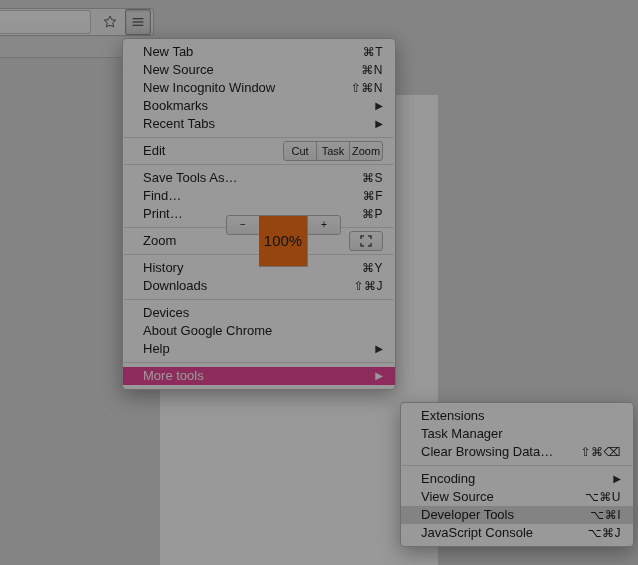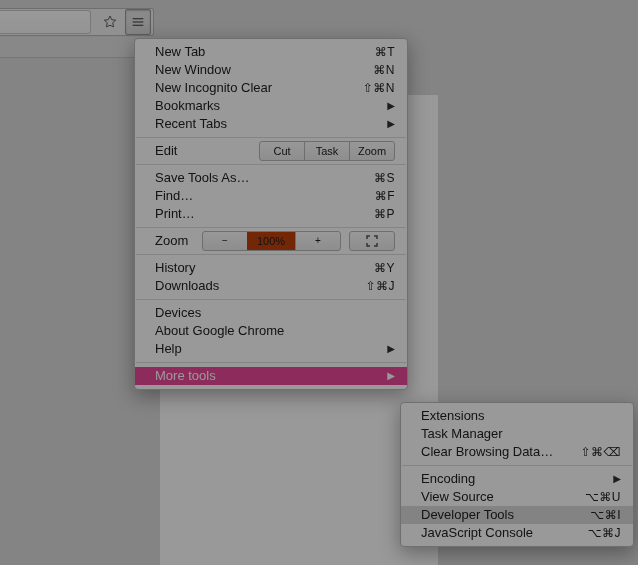--- a/index.html
+++ b/index.html
@@ -126,49 +126,49 @@
   }
 
   
   .btn-group {
     display: inline-flex;
     margin-left: auto;
   }
   .mini-btn {
     height: 18px;
     min-width: 32px;
-    padding: 0 6px;
+    padding: 0 0;
     font-size: 11px;
     line-height: 16px;
     background: linear-gradient(#fdfdfd,#ececec);
     border: 1px solid #b8b8b8;
     margin-left: -1px;
     display: flex;
     align-items: center; justify-content: center;
     border-radius: 0;
   }
   .mini-btn:first-child { border-radius: 3px 0 0 3px; }
   .mini-btn:last-child  { border-radius: 0 3px 3px 0; }
   .mini-btn.single { border-radius: 3px; }
   .mini-icon { font-size: 10px; line-height: 1; }
   .mini-display {
     height: 18px; min-width: 40px;
-    padding: 0 4px;
-    font-size: 11px; line-height: 18px;
+    padding: 16px 4px;
+    font-size: 15px; line-height: 18px;
     text-align: center;
     border: 1px solid #b8b8b8;
     border-left: none;
-    background: #c2410c;
+    background: #f97316;
     margin-left: -1px;
   }
 
   
   #main-menu {
     top: 38px;
-    left: 134px;
+    left: 122px;
     width: 272px;
   }
   #submenu {
     top: 402px;
     left: 400px;
     width: 232px;
   }
 
   
   .star path { fill: none; stroke: #606060; stroke-width: 1.5; }
@@ -197,25 +197,25 @@
   </div>
 </div>
 
 <div id="main-menu" class="menu">
 
   <div class="menu-item">
     <span class="label">New Tab</span>
     <span class="shortcut">⌘T</span>
   </div>
   <div class="menu-item">
-    <span class="label">New Window</span>
+    <span class="label">New Source</span>
     <span class="shortcut">⌘N</span>
   </div>
   <div class="menu-item">
-    <span class="label">New Incognito Clear</span>
+    <span class="label">New Incognito Window</span>
     <span class="shortcut">⇧⌘N</span>
   </div>
   <div class="menu-item">
     <span class="label">Bookmarks</span>
     <span class="submenu-arrow">▶</span>
   </div>
   <div class="menu-item">
     <span class="label">Recent Tabs</span>
     <span class="submenu-arrow">▶</span>
   </div>

